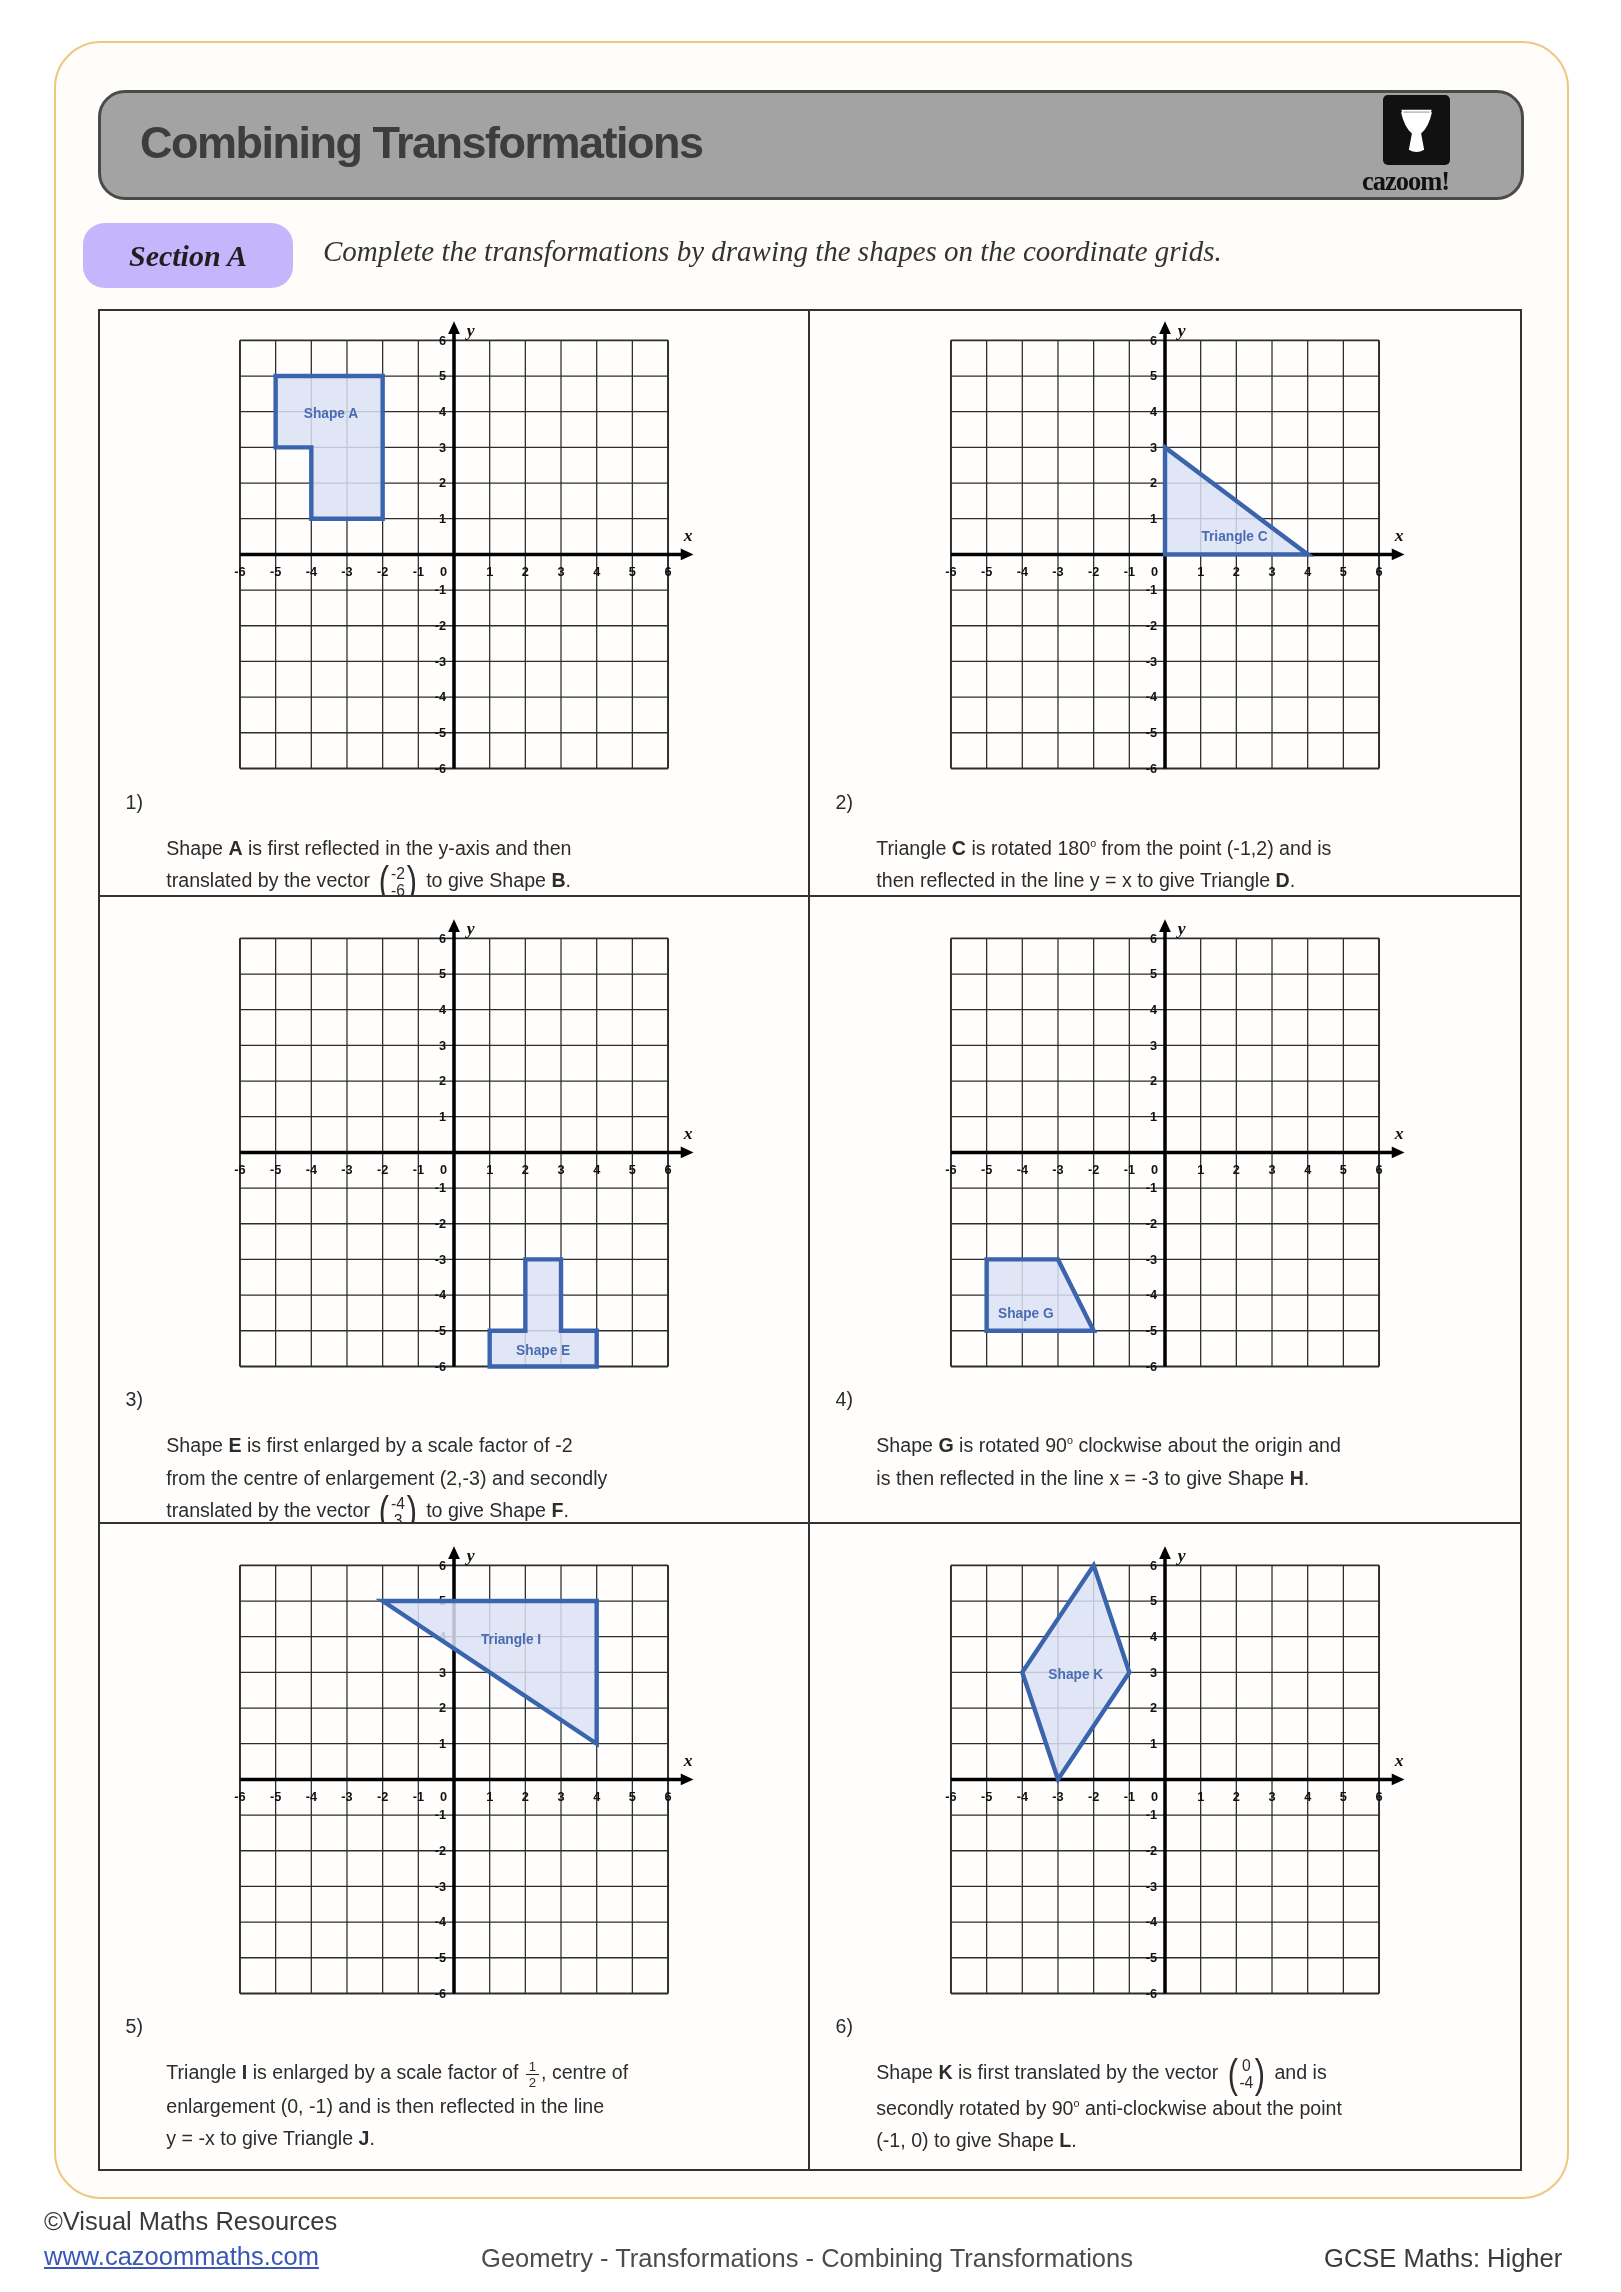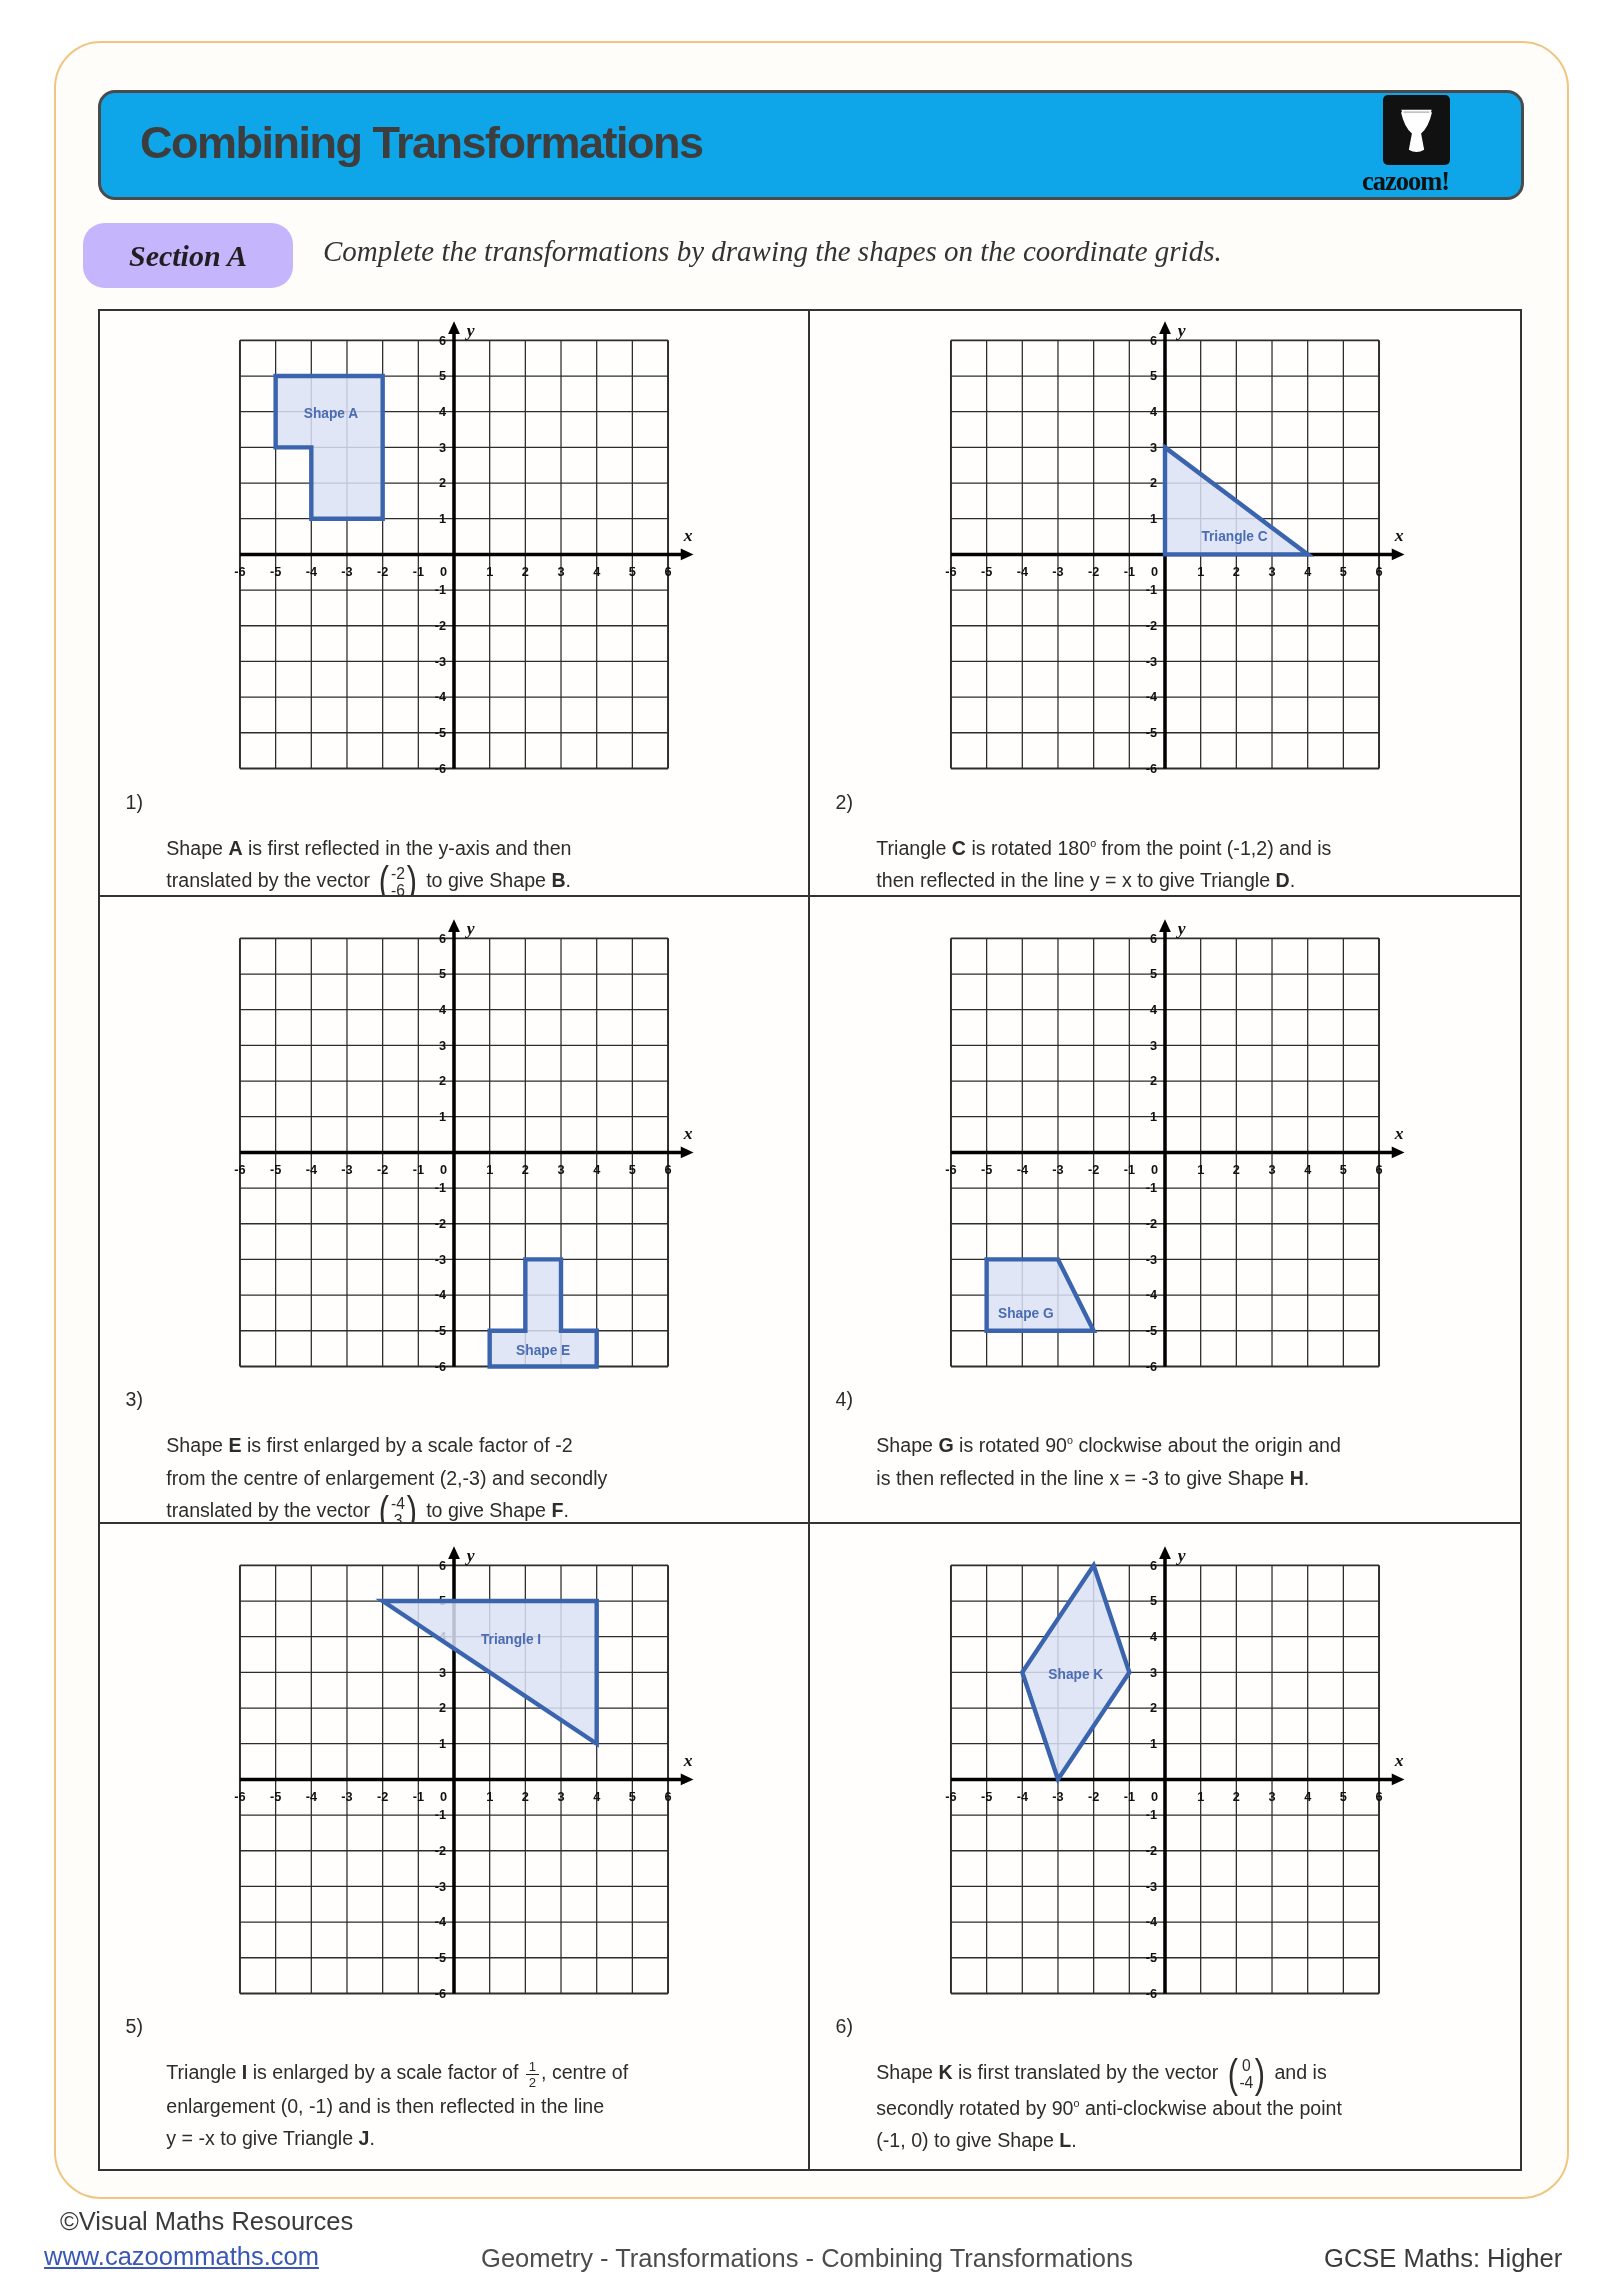--- a/index.html
+++ b/index.html
@@ -1,21 +1,21 @@
 <!DOCTYPE html>
 <html><head>
 <meta charset="utf-8">
 <style>
   html,body{margin:0;padding:0;background:#fff;}
   .page{position:relative;width:1621px;height:2293px;background:#ffffff;
         font-family:"Liberation Sans",sans-serif;overflow:hidden;}
   .outer-frame{position:absolute;left:54px;top:41px;width:1511px;height:2154px;
         border:2.9px solid #f0c580;border-radius:47px;background:#fffdfa;}
   .title-box{position:absolute;left:98px;top:90px;width:1426px;height:110px;
-        border:3.4px solid #4a4a4a;border-radius:17px;background:#0ea5e9;box-sizing:border-box;}
+        border:3.4px solid #4a4a4a;border-radius:27px;background:#a3a3a3;box-sizing:border-box;}
   .title-text{position:absolute;left:39px;top:23.5px;font-size:45px;font-weight:bold;
         color:#3d3d3d;letter-spacing:-1.5px;}
   .logo{position:absolute;right:51px;top:0px;width:108px;text-align:left;}
   .logo-square{width:67px;height:70px;background:#111;border-radius:4.9px;margin:2px auto 0 auto;
         display:flex;align-items:center;justify-content:center;}
   .logo-word{font-family:"Liberation Serif",serif;font-weight:bold;font-size:26.5px;color:#111;
         letter-spacing:-1px;margin-top:1px;}
   .section-chip{position:absolute;left:83px;top:223px;width:210px;height:65px;background:#c4b5fd;
         border-radius:21.6px;display:flex;align-items:center;justify-content:center;}
   .section-chip span{font-family:"Liberation Serif",serif;font-style:italic;font-weight:bold;
@@ -35,21 +35,21 @@
   .qtext{white-space:nowrap;margin-top:46px;}
   .qtext b{font-weight:bold;}
   sup{font-size:0.55em;}
   .vec{display:inline-flex;align-items:center;vertical-align:middle;margin:0 2px;}
   .vec .par{font-size:41px;font-weight:300;line-height:35px;transform:scaleX(0.75);}
   .vec .col{display:inline-flex;flex-direction:column;align-items:center;font-size:15.7px;line-height:1.1;}
   .frac{display:inline-flex;flex-direction:column;align-items:center;vertical-align:middle;
         font-size:13.2px;line-height:1.15;margin:0 2px;}
   .frac .n{border-bottom:1.5px solid #222;padding:0 2.9px;}
   .footer{position:absolute;left:44px;right:47px;top:2207px;font-size:25.5px;color:#3a3a3a;}
-  .foot-copy{position:absolute;left:16px;top:0;}
+  .foot-copy{position:absolute;left:0;top:0;}
   .foot-url{position:absolute;left:0;top:35px;color:#3a57b5;text-decoration:underline;}
   .foot-center{position:absolute;left:0;right:4px;top:37px;text-align:center;color:#4c4c4c;}
   .foot-right{position:absolute;right:11.8px;top:37px;color:#3a3a3a;}
 </style>
 </head>
 <body>
 
 <div class="page">
   <div class="outer-frame"></div>
 

